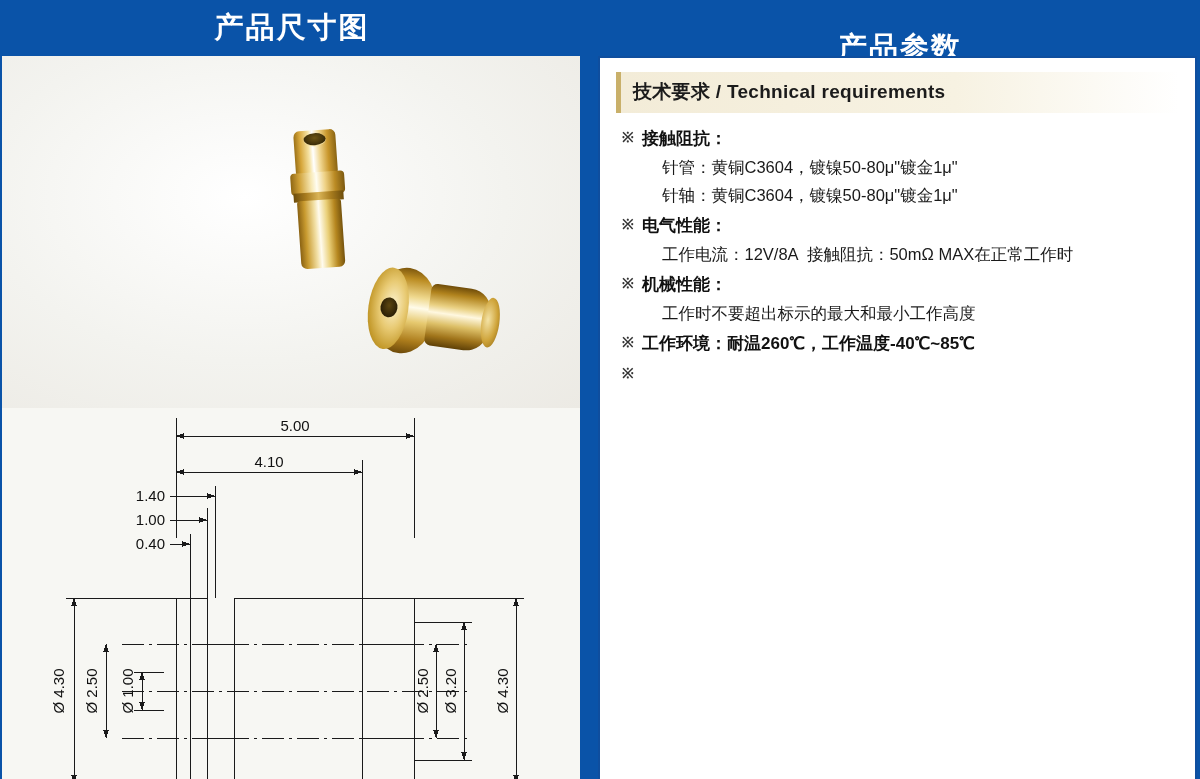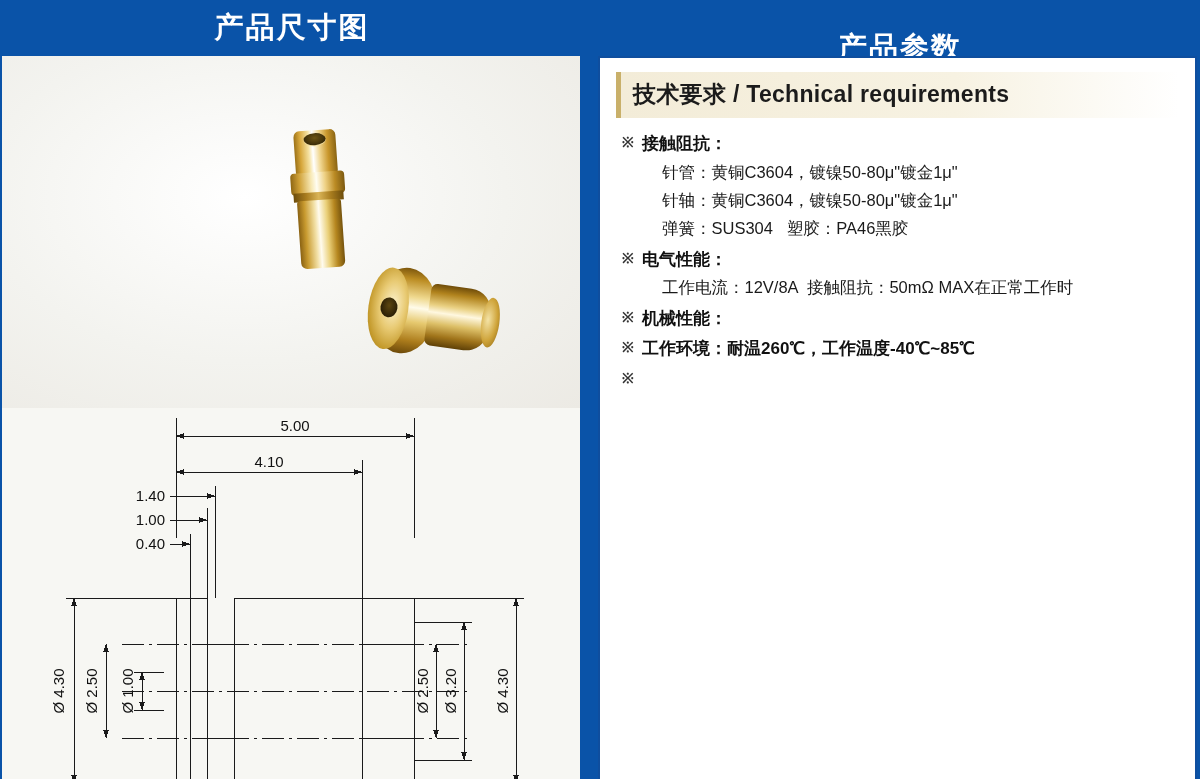--- a/index.html
+++ b/index.html
@@ -151,21 +151,21 @@
   .drawing-area svg { display: block; }
 
   
   .spec-head {
     background: linear-gradient(90deg,#f3ecd8 0%, #f7f2e2 60%, #ffffff 100%);
     border-left: 5px solid #c9b06a;
     padding: 7px 10px 8px 12px;
     margin-bottom: 12px;
   }
   .spec-head-text {
-    font-size: 23px;
+    font-size: 19px;
     font-weight: bold;
     color: #1b1b1b;
     letter-spacing: 0.3px;
   }
   .spec-list { padding: 0 4px 0 6px; }
   .spec-group { margin-bottom: 3px; }
   .spec-title {
     display: flex;
     align-items: flex-start;
     font-size: 17px;
@@ -338,40 +338,40 @@
       <div class="spec-list">
 
         <div class="spec-group">
           <div class="spec-title">
             <span class="bullet">※</span>
             <span>接触阻抗：</span>
           </div>
           <div class="spec-lines">
             <div class="spec-line">针管：黄铜C3604，镀镍50-80μ"镀金1μ"</div>
             <div class="spec-line">针轴：黄铜C3604，镀镍50-80μ"镀金1μ"</div>
-            <div class="spec-line">弹簧：SUS304   塑胶：PA46黑胶</div>
           </div>
         </div>
 
         <div class="spec-group">
           <div class="spec-title">
             <span class="bullet">※</span>
             <span>电气性能：</span>
           </div>
           <div class="spec-lines">
             <div class="spec-line">工作电流：12V/8A  接触阻抗：50mΩ MAX在正常工作时</div>
           </div>
         </div>
 
         <div class="spec-group">
           <div class="spec-title">
             <span class="bullet">※</span>
             <span>机械性能：</span>
           </div>
           <div class="spec-lines">
+            <div class="spec-line">工作时不要超出标示的最大和最小工作高度</div>
           </div>
         </div>
 
         <div class="spec-group">
           <div class="spec-title">
             <span class="bullet">※</span>
             <span>工作环境：耐温260℃，工作温度-40℃~85℃</span>
           </div>
         </div>
 

